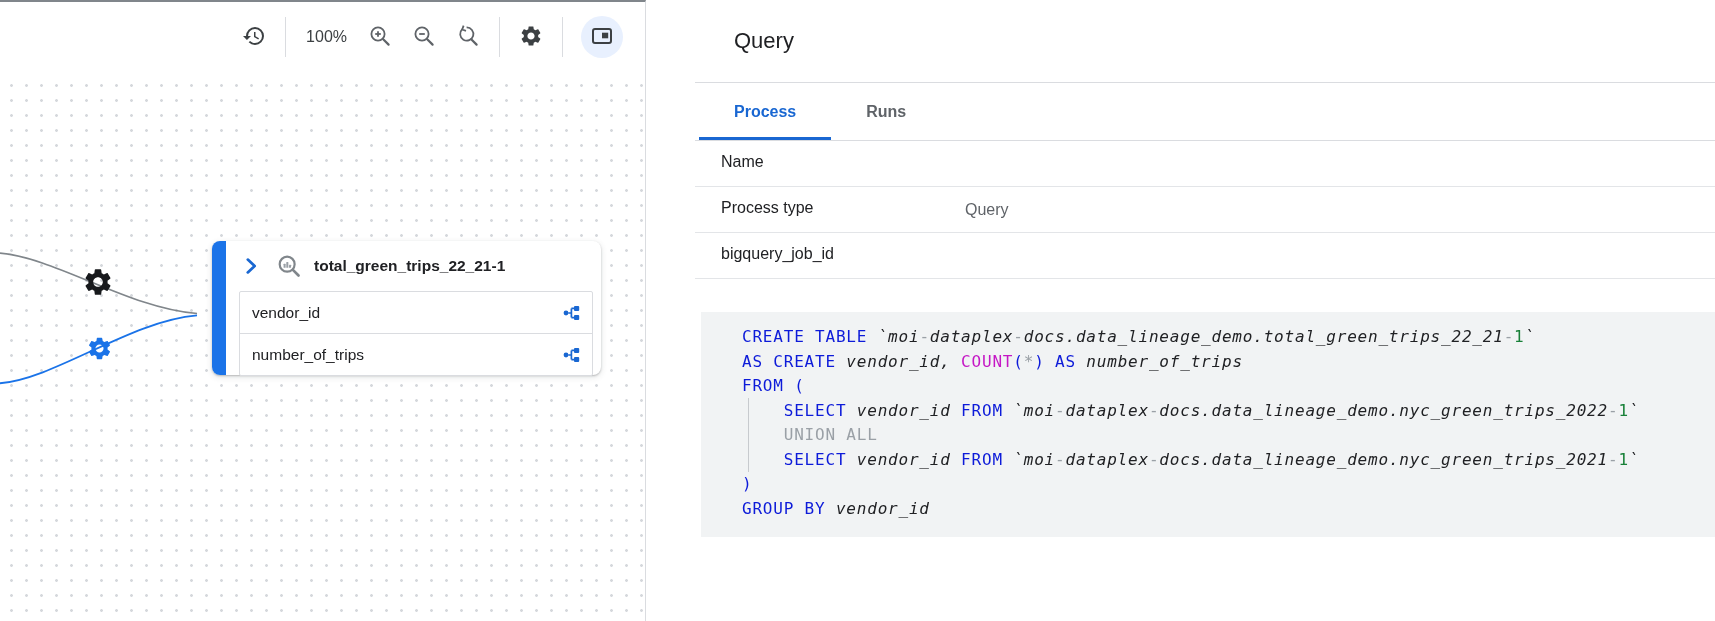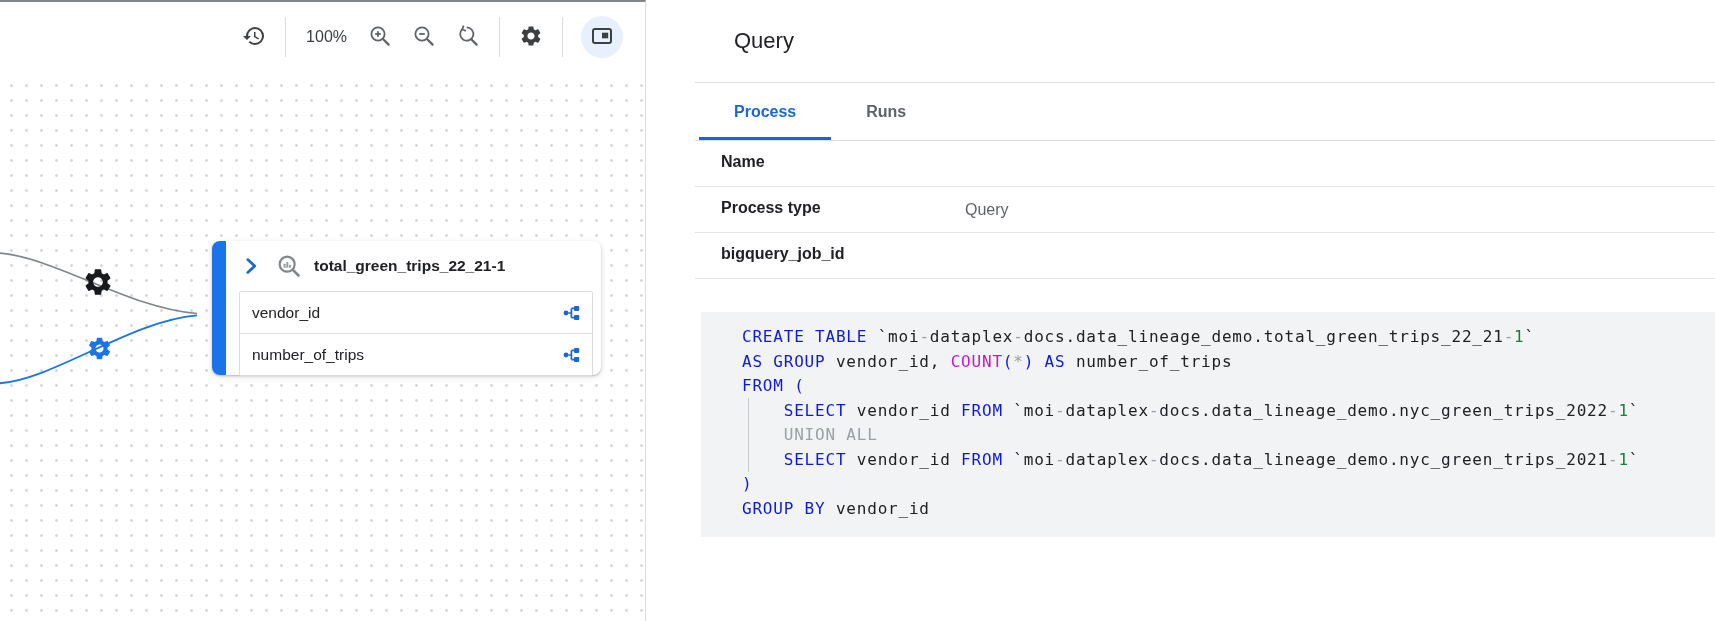--- a/index.html
+++ b/index.html
@@ -42,32 +42,32 @@
 
   
   .detail-pane{position:absolute;left:695px;top:0;width:1020px;height:621px;background:#fff;}
   .panel-header{height:83px;display:flex;align-items:center;padding-left:39px;border-bottom:1px solid #dadce0;box-sizing:border-box;}
   .panel-title{font-size:22px;color:#202124;}
   .tabs{display:flex;align-items:stretch;height:58px;border-bottom:1px solid #dadce0;box-sizing:border-box;padding-left:4px;}
   .tab{display:flex;align-items:center;justify-content:center;padding:0 35px;font-size:16px;font-weight:700;color:#5f6368;cursor:pointer;border:none;background:none;}
   .tab.active{color:#1967d2;box-shadow:inset 0 -3px 0 #1967d2;}
 
   .detail-row{display:flex;border-bottom:1px solid #e3e5e8;padding:0 0 0 26px;align-items:flex-start;}
-  .detail-row .detail-label{width:244px;flex:none;font-size:16px;font-weight:700;color:#202124;padding-top:12px;}
+  .detail-row .detail-label{width:244px;flex:none;font-size:16px;font-weight:400;color:#202124;padding-top:12px;}
   .detail-row .detail-value{flex:1;font-size:16px;color:#5f6368;line-height:29px;padding:8px 30px 8px 0;word-break:break-all;}
   .detail-row{min-height:46px;box-sizing:border-box;}
 
   .sql-block{position:relative;margin:33px 0 0 6px;background:#f1f3f4;padding:13px 16px 16px 41px;
              font-family:"DejaVu Sans Mono","Liberation Mono",monospace;font-size:16px;letter-spacing:.8px;line-height:24.5px;}
   .code-line{white-space:pre;}
   .tk-kw{color:#0d1bd9;}
   .tk-fn{color:#c517c5;}
   .tk-num{color:#188038;}
   .tk-op{color:#9aa0a6;}
-  .tk-pl{color:#202124;}
+  .tk-pl{color:#202124;font-style:italic;}
   .indent-guide{position:absolute;left:47px;top:86px;height:74px;width:1px;background:#c7cace;}
 </style>
 </head>
 <body>
 
 <div class="screen">
 
   <div class="canvas-pane">
 
     <div class="canvas-toolbar">
@@ -217,21 +217,21 @@
         </div>
         <div class="detail-row">
           <div class="detail-label">bigquery_job_id</div>
         </div>
       </div>
 
     <div class="sql-block">
       <div class="indent-guide"></div>
       <div>
           <div class="code-line"><span class="tk-kw">CREATE TABLE</span><span class="tk-pl"> `moi</span><span class="tk-op">-</span><span class="tk-pl">dataplex</span><span class="tk-op">-</span><span class="tk-pl">docs.data_lineage_demo.total_green_trips_22_21</span><span class="tk-op">-</span><span class="tk-num">1</span><span class="tk-pl">`</span></div>
-          <div class="code-line"><span class="tk-kw">AS GROUP</span><span class="tk-pl"> vendor_id, </span><span class="tk-fn">COUNT</span><span class="tk-kw">(</span><span class="tk-op">*</span><span class="tk-kw">)</span><span class="tk-pl"> </span><span class="tk-kw">AS</span><span class="tk-pl"> number_of_trips</span></div>
+          <div class="code-line"><span class="tk-kw">AS CREATE</span><span class="tk-pl"> vendor_id, </span><span class="tk-fn">COUNT</span><span class="tk-kw">(</span><span class="tk-op">*</span><span class="tk-kw">)</span><span class="tk-pl"> </span><span class="tk-kw">AS</span><span class="tk-pl"> number_of_trips</span></div>
           <div class="code-line"><span class="tk-kw">FROM</span><span class="tk-pl"> </span><span class="tk-kw">(</span></div>
           <div class="code-line"><span class="tk-pl">    </span><span class="tk-kw">SELECT</span><span class="tk-pl"> vendor_id </span><span class="tk-kw">FROM</span><span class="tk-pl"> `moi</span><span class="tk-op">-</span><span class="tk-pl">dataplex</span><span class="tk-op">-</span><span class="tk-pl">docs.data_lineage_demo.nyc_green_trips_2022</span><span class="tk-op">-</span><span class="tk-num">1</span><span class="tk-pl">`</span></div>
           <div class="code-line"><span class="tk-pl">    </span><span class="tk-op">UNION ALL</span></div>
           <div class="code-line"><span class="tk-pl">    </span><span class="tk-kw">SELECT</span><span class="tk-pl"> vendor_id </span><span class="tk-kw">FROM</span><span class="tk-pl"> `moi</span><span class="tk-op">-</span><span class="tk-pl">dataplex</span><span class="tk-op">-</span><span class="tk-pl">docs.data_lineage_demo.nyc_green_trips_2021</span><span class="tk-op">-</span><span class="tk-num">1</span><span class="tk-pl">`</span></div>
           <div class="code-line"><span class="tk-kw">)</span></div>
           <div class="code-line"><span class="tk-kw">GROUP BY</span><span class="tk-pl"> vendor_id</span></div>
         </div>
     </div>
   </div>
 </div>

